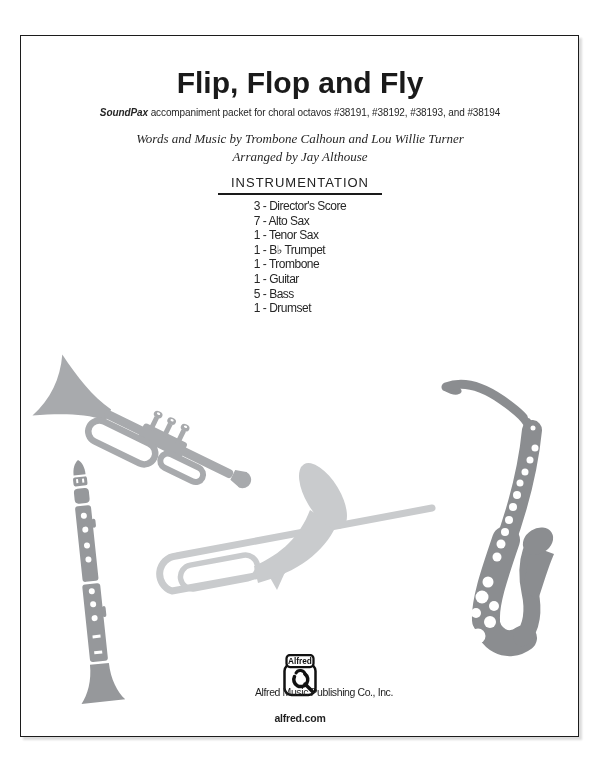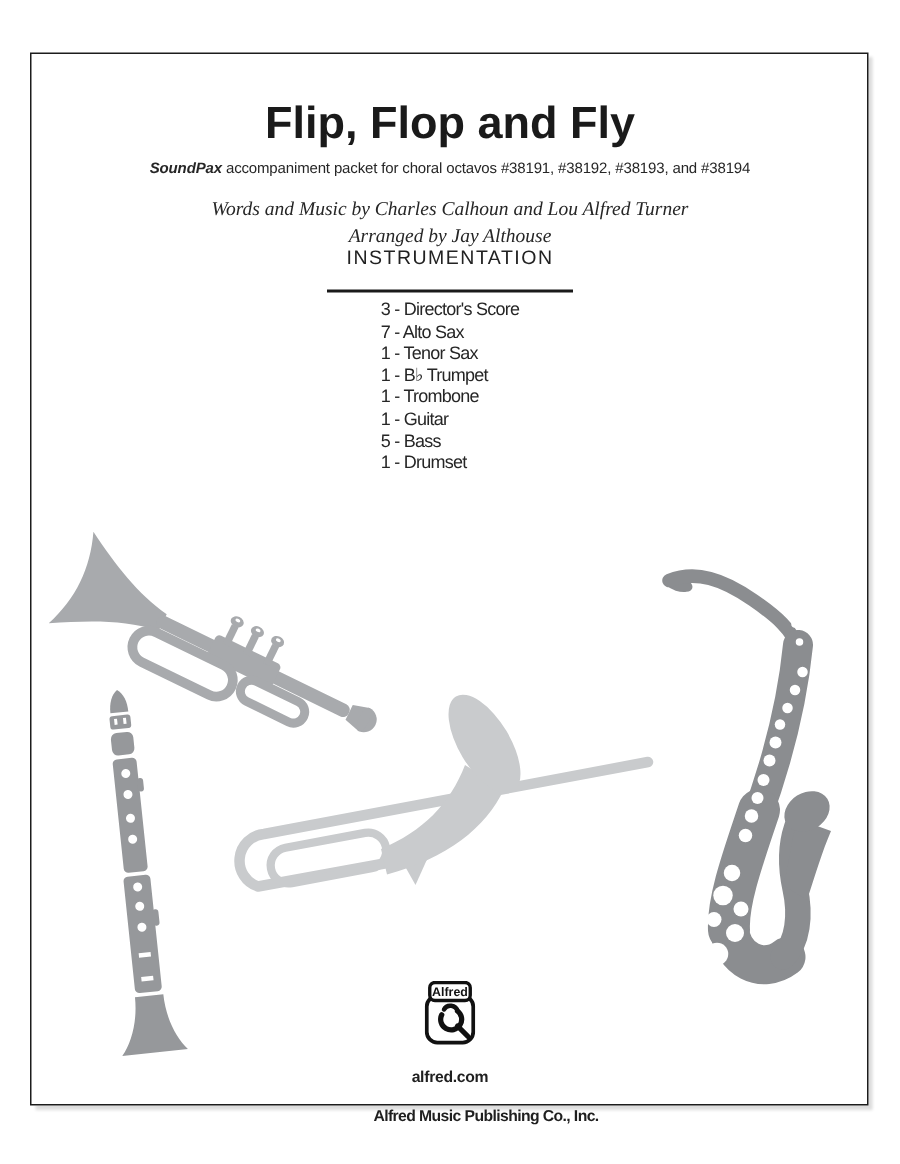--- a/index.html
+++ b/index.html
@@ -12,49 +12,49 @@
     border:1.6px solid #1c1c1c;background:#ffffff;
     box-shadow:3px 3px 2px rgba(0,0,0,0.14);
   }
   .ctext{position:absolute;left:0;right:0;text-align:center;}
   .title{top:66px;font-size:30px;font-weight:bold;line-height:34px;letter-spacing:0;color:#1a1a1a;}
   .subtitle{top:106px;font-size:10px;line-height:14px;letter-spacing:-0.1px;color:#262626;}
   .subtitle .brand{font-weight:bold;font-style:italic;}
   .credits{font-family:"Liberation Serif",serif;font-style:italic;font-size:13px;line-height:16px;color:#262626;}
   .credits1{top:131px;}
   .credits2{top:149px;}
-  .inst-heading{top:164px;font-size:13px;letter-spacing:1px;color:#222222;}
+  .inst-heading{top:175px;font-size:13px;letter-spacing:1px;color:#222222;}
   .inst-rule{position:absolute;top:193px;left:50%;width:164px;margin-left:-82px;height:2px;background:#1a1a1a;}
   .inst-list{position:absolute;top:199px;left:0;right:0;text-align:center;}
   .inst-list ul{display:inline-block;margin:0;padding:0;list-style:none;text-align:left;}
   .inst-list li{font-size:12px;letter-spacing:-0.5px;line-height:14.6px;color:#262626;}
   .art{position:absolute;}
   .art-trumpet{left:30px;top:349px;}
   .art-clarinet{left:50px;top:458px;}
   .art-trombone{left:130px;top:450px;}
   .art-sax{left:430px;top:378px;}
   .logo{position:absolute;left:283px;top:654px;}
-  .pub-name{top:738px;font-size:10.5px;font-weight:bold;letter-spacing:-0.4px;line-height:13px;color:#1f1f1f;padding-left:48px;}
+  .pub-name{top:686px;font-size:10.5px;font-weight:normal;letter-spacing:-0.4px;line-height:13px;color:#1f1f1f;padding-left:48px;}
   .pub-site{top:712px;font-size:10.5px;font-weight:bold;letter-spacing:-0.2px;line-height:13px;color:#1f1f1f;}
 </style>
 </head>
 <body>
 
 <div class="canvas">
 
   <div class="page-border"></div>
 
   <div class="ctext title">Flip, Flop and Fly</div>
 
   <div class="ctext subtitle">
     <span class="brand">SoundPax</span>
     <span>accompaniment packet for choral octavos #38191, #38192, #38193, and #38194</span>
   </div>
 
-  <div class="ctext credits credits1">Words and Music by Charles Calhoun and Lou Alfred Turner</div>
+  <div class="ctext credits credits1">Words and Music by Trombone Calhoun and Lou Willie Turner</div>
   <div class="ctext credits credits2">Arranged by Jay Althouse</div>
 
   <div class="ctext inst-heading">INSTRUMENTATION</div>
   <div class="inst-rule"></div>
 
   <div class="inst-list">
     <ul>
       <li>3 - Director's Score</li>
       <li>7 - Alto Sax</li>
       <li>1 - Tenor Sax</li>

